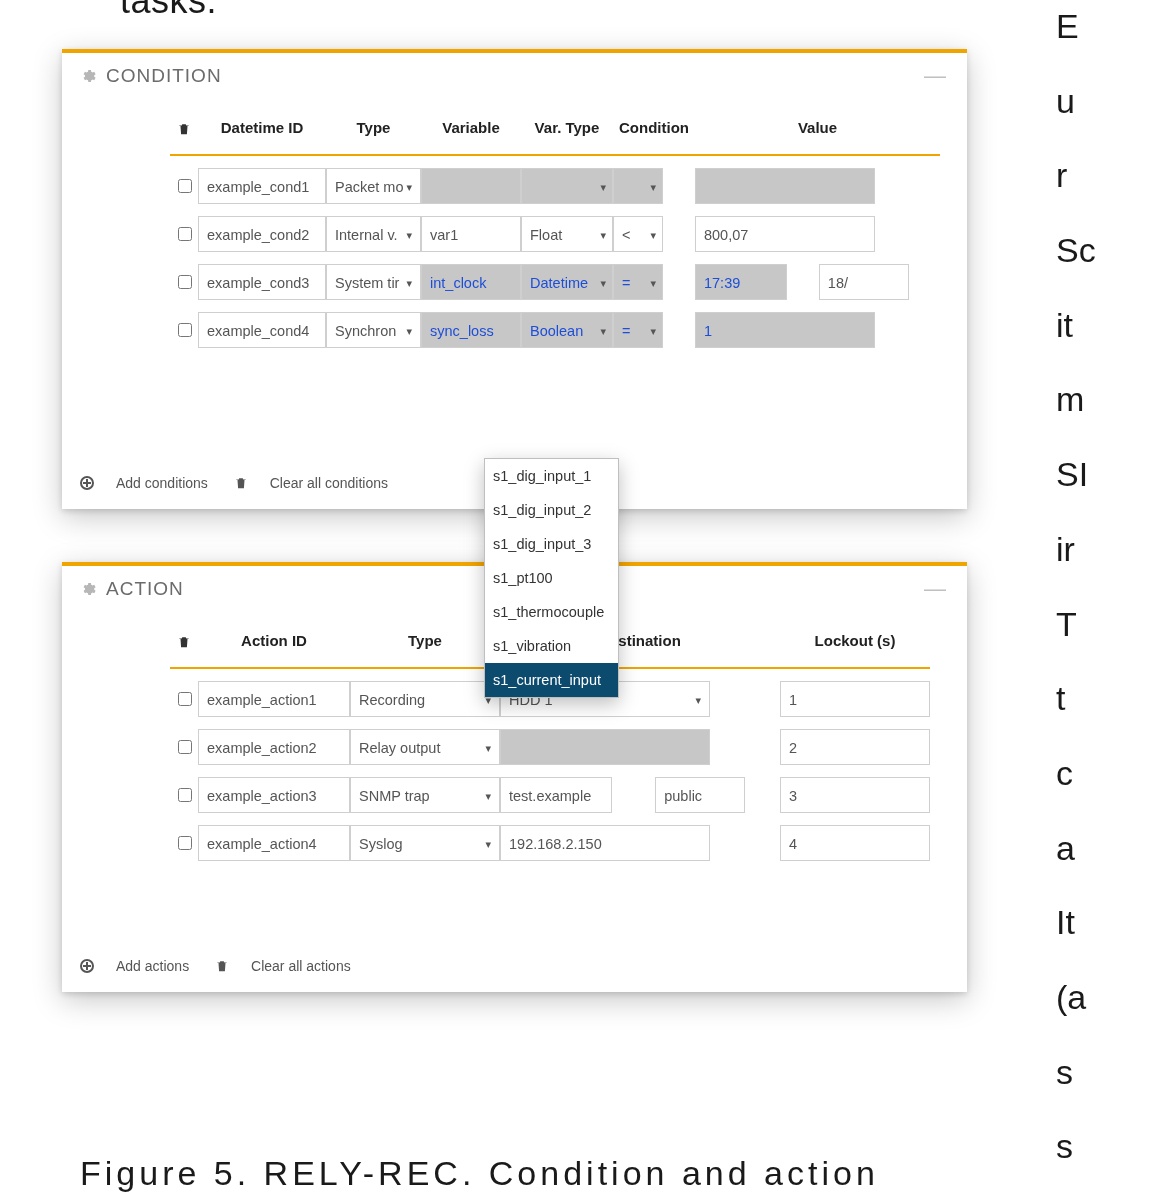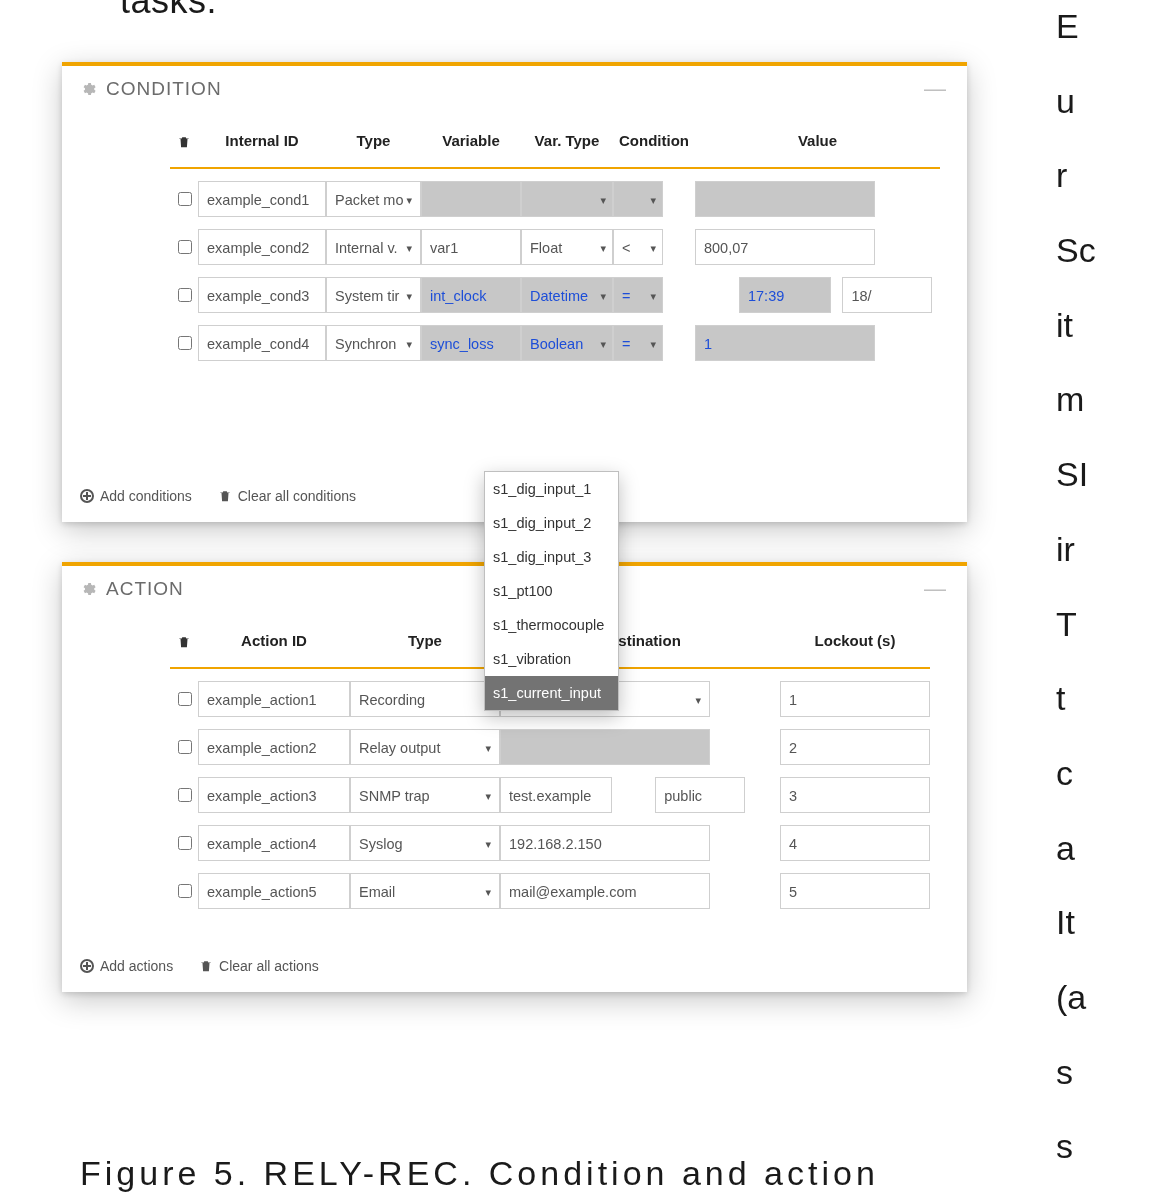--- a/index.html
+++ b/index.html
@@ -48,21 +48,21 @@
     letter-spacing: 4px;
   }
   .panel {
     position: absolute;
     left: 62px;
     width: 905px;
     background: #ffffff;
     border-top: 4px solid #f0a400;
     box-shadow: 0 8px 28px rgba(0,0,0,0.22), 0 2px 6px rgba(0,0,0,0.15);
   }
-  .panel.condition { top: 62px; height: 460px; }
+  .panel.condition { top: 49px; height: 460px; }
   .panel.action    { top: 562px; height: 430px; }
   .panel-head {
     display: flex;
     align-items: center;
     padding: 12px 18px 8px 18px;
     color: #6b6b6b;
     font-size: 19px;
     letter-spacing: 1px;
   }
   .gear-icon {
@@ -145,21 +145,21 @@
   .panel-footer {
     position: absolute;
     left: 18px;
     bottom: 16px;
     font-size: 14px;
     color: #555;
   }
   .panel-footer .link {
     display: inline-flex;
     align-items: center;
-    gap: 6px;
+    gap: 22px;
     margin-right: 22px;
     cursor: pointer;
     color: #555;
   }
   .plus-circle {
     width: 14px; height: 14px;
     border: 2px solid #555;
     border-radius: 50%;
     position: relative;
     box-sizing: border-box;
@@ -185,30 +185,30 @@
     font-size: 14.5px;
     color: #333;
   }
   .dropdown .opt {
     padding: 9px 8px;
     cursor: pointer;
     white-space: nowrap;
     overflow: hidden;
   }
   .dropdown .opt.highlight {
-    background: #737373;
+    background: #0c4a6e;
     color: #ffffff;
   }
   
   .c-id   { width: 128px; }
   .c-type { width: 95px; }
   .c-var  { width: 100px; }
   .c-vt   { width: 92px; }
   .c-cond { width: 50px; }
-  .c-val1 { width: 92px; margin-left: 44px; }
+  .c-val1 { width: 92px; }
   .c-val2 { width: 90px; }
   
   .a-id   { width: 152px; }
   .a-type { width: 150px; }
   .a-dst1 { width: 112px; }
   .a-dst2 { width: 90px; }
   .a-lock { width: 150px; }
 </style>
 </head>
 <body>
@@ -248,21 +248,21 @@
 
   <div class="table-wrap">
     <table>
       <thead>
         <tr>
           <th class="icon-col">
             <svg class="trash-icon" viewBox="0 0 24 24" fill="#333">
                   <path d="M6 7h12l-1 14H7L6 7zm3-3h6l1 2H8l1-2zM4 6h16v1H4z"></path>
                 </svg>
           </th>
-          <th class="center c-id">Internal ID</th>
+          <th class="center c-id">Datetime ID</th>
           <th class="center c-type">Type</th>
           <th class="center c-var">Variable</th>
           <th class="center c-vt">Var. Type</th>
           <th class="center c-cond">Condition</th>
           <th class="center" colspan="2">Value</th>
         </tr>
         <tr class="hr-row">
               <td colspan="8"></td>
             </tr>
       </thead>
@@ -467,35 +467,20 @@
               <td>
                 <div class="cell sel a-type">Syslog</div>
               </td>
               <td colspan="2">
                 <div class="cell " style="width:210px">192.168.2.150</div>
               </td>
               <td>
                 <div class="cell a-lock">4</div>
               </td>
             </tr>
-            <tr>
-              <td class="chk"><input type="checkbox" style=""></td>
-              <td>
-                <div class="cell a-id">example_action5</div>
-              </td>
-              <td>
-                <div class="cell sel a-type">Email</div>
-              </td>
-              <td colspan="2">
-                <div class="cell " style="width:210px">mail@example.com</div>
-              </td>
-              <td>
-                <div class="cell a-lock">5</div>
-              </td>
-            </tr>
           </tbody>
     </table>
   </div>
 
   <div class="panel-footer">
     <span class="link">
       <span class="plus-circle"></span>
       <span>Add actions</span>
     </span>
     <span class="link">

